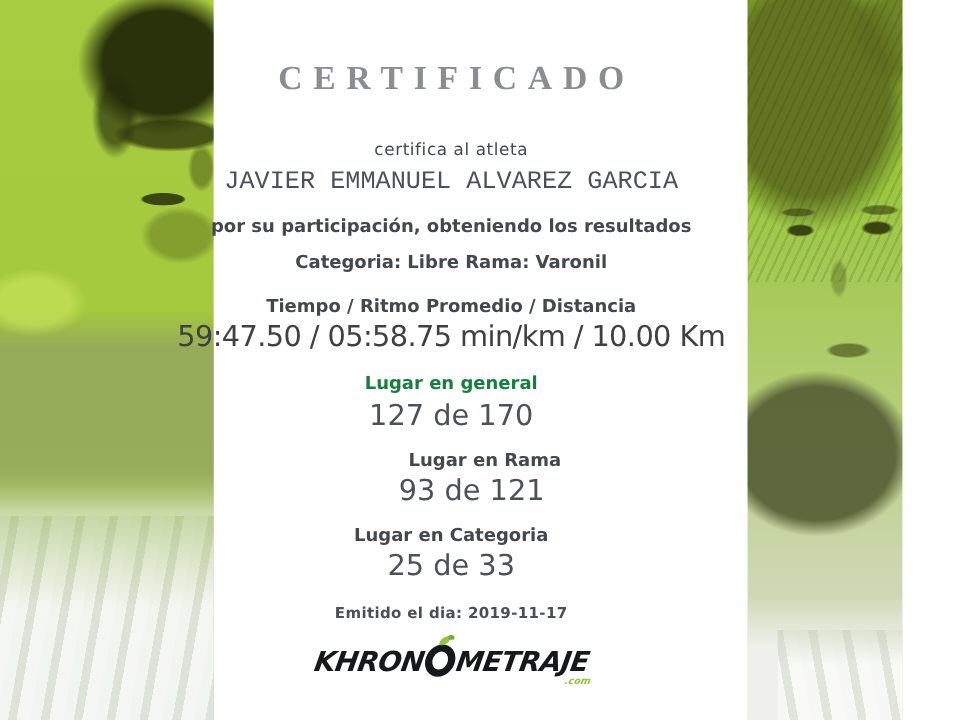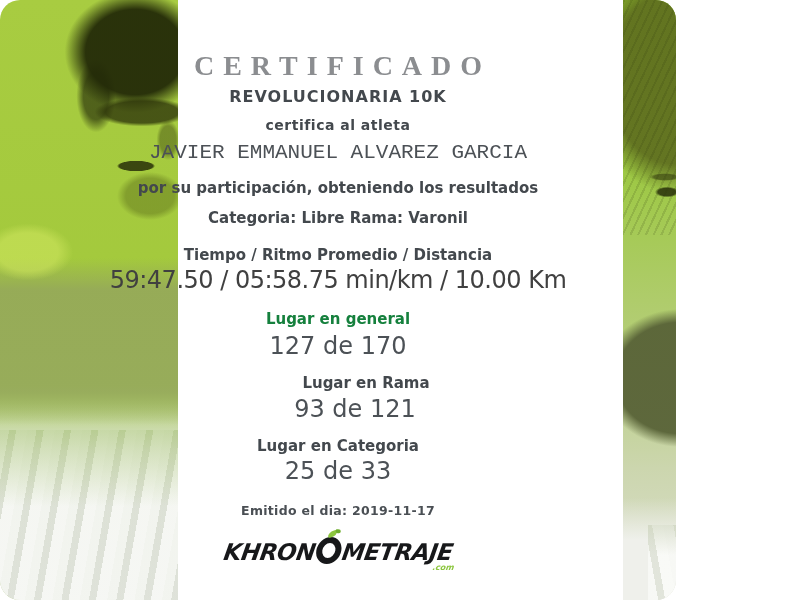--- a/index.html
+++ b/index.html
@@ -1,19 +1,18 @@
 <!DOCTYPE html>
 <html><head>
 <meta charset="utf-8">
 <style>
   html,body{margin:0;padding:0;background:#ffffff;}
   .canvas{
-    position:relative;width:676px;height:600px;overflow:hidden;background:#ffffff;
+    position:relative;width:752px;height:600px;overflow:hidden;background:#ffffff;
     font-family:"DejaVu Sans","Liberation Sans",sans-serif;
-    border-radius:20px;
   }
 
   
   .photo{position:absolute;top:0;height:600px;z-index:1;}
   .photo-left{
     left:0;width:178px;
     background:
       radial-gradient(ellipse 28px 8px at 136px 166px, rgba(40,48,8,0.85) 0 60%, transparent 68%),
       radial-gradient(ellipse 66px 20px at 142px 112px, rgba(45,52,10,0.78) 0 55%, transparent 72%),
       radial-gradient(ellipse 16px 28px at 168px 140px, rgba(60,70,15,0.45) 0 50%, transparent 72%),
@@ -58,21 +57,21 @@
       repeating-linear-gradient(80deg, rgba(248,249,246,0.9) 0 10px, rgba(216,221,208,0.6) 10px 17px, rgba(250,251,248,0.9) 17px 28px);
   }
 
   
   .line{position:absolute;left:0;width:100%;text-align:center;z-index:2;white-space:nowrap;}
   .title{
     top:50px;font-family:"Liberation Serif","DejaVu Serif",serif;font-weight:bold;
     font-size:28px;letter-spacing:9px;text-indent:9px;color:#8b8d90;
   }
   .event  {top:87px; font-size:16px;font-weight:bold;letter-spacing:1px;color:#43484d;}
-  .intro  {top:117px;font-size:14px;font-weight:bold;letter-spacing:0.5px;color:#43484d;}
+  .intro  {top:117px;font-size:14px;font-weight:normal;letter-spacing:0.5px;color:#43484d;}
   .name   {top:141px;font-size:21px;font-weight:normal;color:#4c5156;font-family:Liberation Mono, monospace;}
   .partic {top:179px;font-size:15px;font-weight:bold;color:#43484d;}
   .categ  {top:209px;font-size:15px;font-weight:bold;color:#43484d;}
   .reshdr {top:246px;font-size:15px;font-weight:bold;color:#43484d;}
   .resval {top:266px;font-size:24px;letter-spacing:-0.5px;color:#404040;}
   .plbl1  {top:310px;font-size:15px;font-weight:bold;color:#15803d;}
   .pval1  {top:332px;font-size:24px;color:#4c5156;}
   .plbl2  {top:374px;font-size:15px;font-weight:bold;color:#43484d;margin-left:28px;}
   .pval2  {top:395px;font-size:24px;color:#4c5156;margin-left:17px;}
   .plbl3  {top:437px;font-size:15px;font-weight:bold;color:#43484d;}
@@ -102,21 +101,20 @@
 </style>
 </head>
 <body>
 
 <div class="canvas">
 
   <div class="photo photo-left"></div>
   <div class="photo photo-right"></div>
 
   <div class="line title">CERTIFICADO</div>
-  <div class="line event">REVOLUCIONARIA 10K</div>
   <div class="line intro">certifica al atleta</div>
   <div class="line name">JAVIER EMMANUEL ALVAREZ GARCIA</div>
   <div class="line partic">por su participación, obteniendo los resultados</div>
   <div class="line categ">Categoria: Libre Rama: Varonil</div>
   <div class="line reshdr">Tiempo / Ritmo Promedio / Distancia</div>
   <div class="line resval">59:47.50 / 05:58.75 min/km / 10.00 Km</div>
   <div class="line plbl1">Lugar en general</div>
   <div class="line pval1">127 de 170</div>
   <div class="line plbl2">Lugar en Rama</div>
   <div class="line pval2">93 de 121</div>

